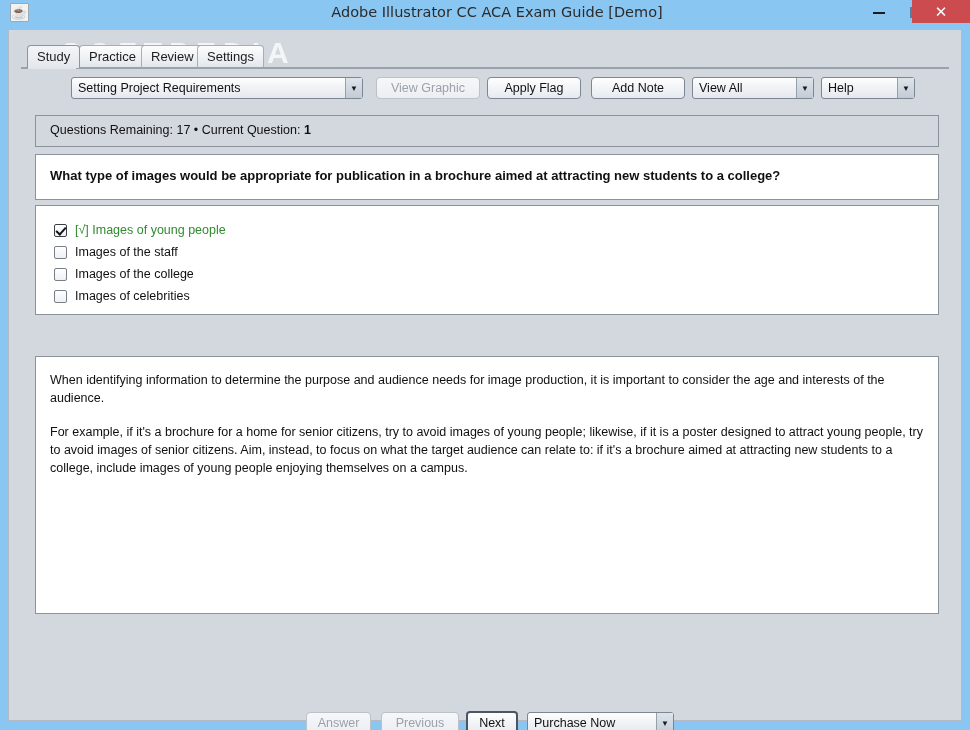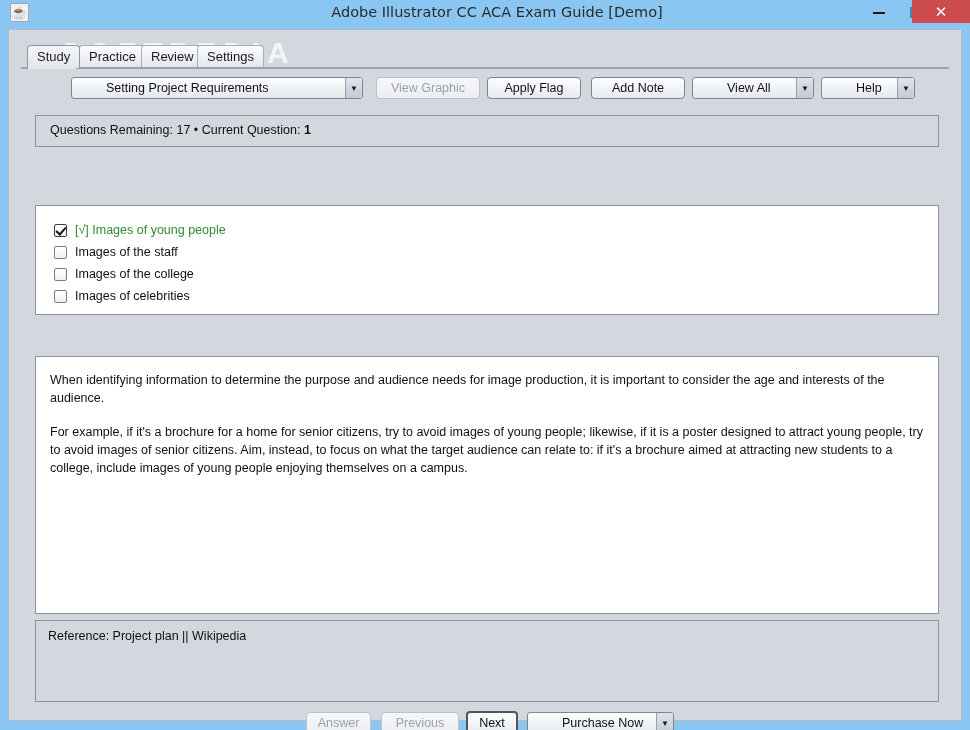--- a/index.html
+++ b/index.html
@@ -157,21 +157,20 @@
     color: #121212;
     cursor: default;
     display: flex;
     align-items: center;
   }
   .combo .combo-label {
     padding-left: 6px;
     flex: 1;
     white-space: nowrap;
     overflow: hidden;
-    margin-left: 28px;
   }
   .combo .arrowbox {
     width: 17px; height: 20px;
     margin-right: 0px;
     background: linear-gradient(to bottom, #dfe4ea 0%, #c3cbd6 100%);
     border-left: 1px solid #95a0ad;
     display: flex;
     align-items: center;
     justify-content: center;
     font-size: 8px;
@@ -391,20 +390,23 @@
     <div class="panel" id="panel-status">
       <div id="status-text">
         <span>Questions Remaining:</span>
         <span>17</span>
         <span>•</span>
         <span>Current Question:</span>
         <b>1</b>
       </div>
     </div>
 
+    <div class="panel" id="panel-question">
+      <div id="question-text">What type of images would be appropriate for publication in a brochure aimed at attracting new students to a college?</div>
+    </div>
 
     <div class="panel" id="panel-answers">
       <div id="answers-list">
 
         <div class="answer-row">
           <span class="cbox checked"></span>
           <span class="answer-label correct">[√] Images of young people</span>
         </div>
 
         <div class="answer-row">
@@ -425,23 +427,20 @@
       </div>
     </div>
 
     <div class="panel" id="panel-explain">
       <div id="explain-body">
         <p>When identifying information to determine the purpose and audience needs for image production, it is important to consider the age and interests of the audience.</p>
         <p>For example, if it's a brochure for a home for senior citizens, try to avoid images of young people; likewise, if it is a poster designed to attract young people, try to avoid images of senior citizens. Aim, instead, to focus on what the target audience can relate to: if it's a brochure aimed at attracting new students to a college, include images of young people enjoying themselves on a campus.</p>
       </div>
     </div>
 
-    <div class="panel" id="panel-reference">
-      <div id="reference-text">Reference:  Project plan || Wikipedia</div>
-    </div>
 
     <div id="footer">
 
       <div class="btn disabled" id="btn-answer">
         <span>Answer</span>
       </div>
 
       <div class="btn disabled" id="btn-previous">
         <span>Previous</span>
       </div>

